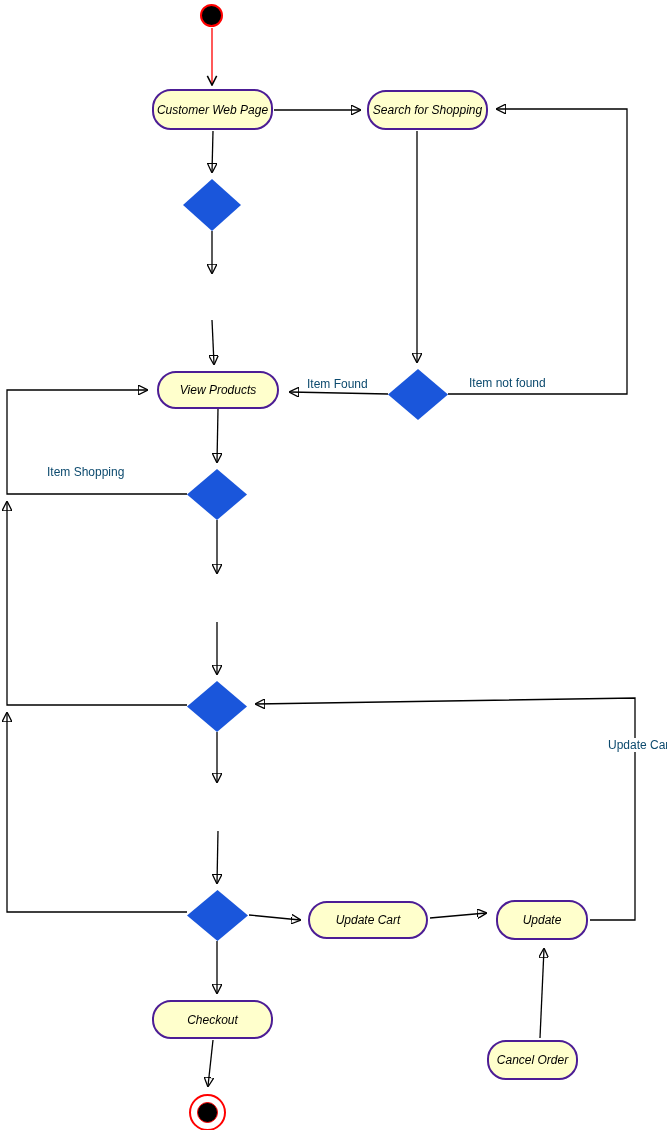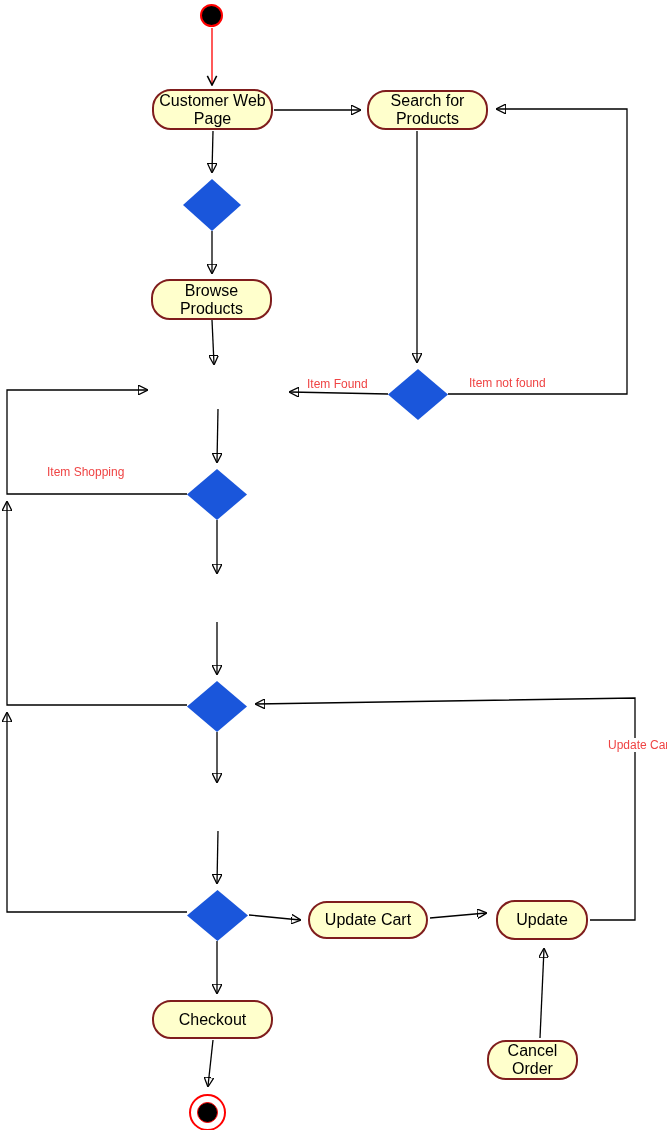--- a/index.html
+++ b/index.html
@@ -9,25 +9,26 @@
     background:#ffffff;
     font-family:"Liberation Sans", sans-serif;
     overflow:hidden;
   }
   .edges{position:absolute;left:0;top:0;}
   .edges path, .edges polyline{fill:none;stroke:#000000;stroke-width:1.3;}
   .edges .red-edge{stroke:#ff0000;}
   .node{
     position:absolute;
     background:#FFFFCC;
-    border:2px solid #7f1d1d;
+    border:2px solid #4c1d95;
     border-radius:19px;
     display:flex;align-items:center;justify-content:center;
-    font-size:16px;color:#000;text-align:center;
+    font-size:12px;color:#000;text-align:center;
     box-sizing:border-box;
+    font-style:italic;
   }
   .diamond{
     position:absolute;
     background:#1A56DB;
     clip-path:polygon(50% 0%, 100% 50%, 50% 100%, 0% 50%);
   }
   .start-node{
     position:absolute;
     background:#000000;
     border:2px solid #FF0000;
@@ -43,21 +44,21 @@
     display:flex;align-items:center;justify-content:center;
   }
   .final-node .inner{
     width:21px;height:21px;border-radius:50%;
     background:#000000;border:1.5px solid #FF0000;
     box-sizing:border-box;
   }
   .elabel{
     position:absolute;
     background:#ffffff;
-    font-size:12px;color:#ef4444;
+    font-size:12px;color:#0c4a6e;
     white-space:nowrap;
     line-height:14px;
     padding:0 1px;
   }
 </style>
 </head>
 <body>
 
 <div class="canvas">
 
@@ -118,24 +119,24 @@
 
   <div class="start-node" style="left:200px;top:4px;width:23px;height:23px"></div>
   <div class="final-node" style="left:189px;top:1094px;width:37px;height:37px">
     <div class="inner"></div>
   </div>
 
   <div class="node" style="left:152px;top:89px;width:121px;height:41px">
     <span>Customer Web Page</span>
   </div>
   <div class="node" style="left:367px;top:90px;width:121px;height:40px">
-    <span>Search for Products</span>
+    <span>Search for Shopping</span>
   </div>
-  <div class="node" style="left:151px;top:279px;width:121px;height:41px">
-    <span>Browse Products</span>
+  <div class="node" style="left:157px;top:371px;width:122px;height:38px">
+    <span>View Products</span>
   </div>
   <div class="node" style="left:308px;top:901px;width:120px;height:38px">
     <span>Update Cart</span>
   </div>
   <div class="node" style="left:496px;top:900px;width:92px;height:40px">
     <span>Update</span>
   </div>
   <div class="node" style="left:152px;top:1000px;width:121px;height:39px">
     <span>Checkout</span>
   </div>

